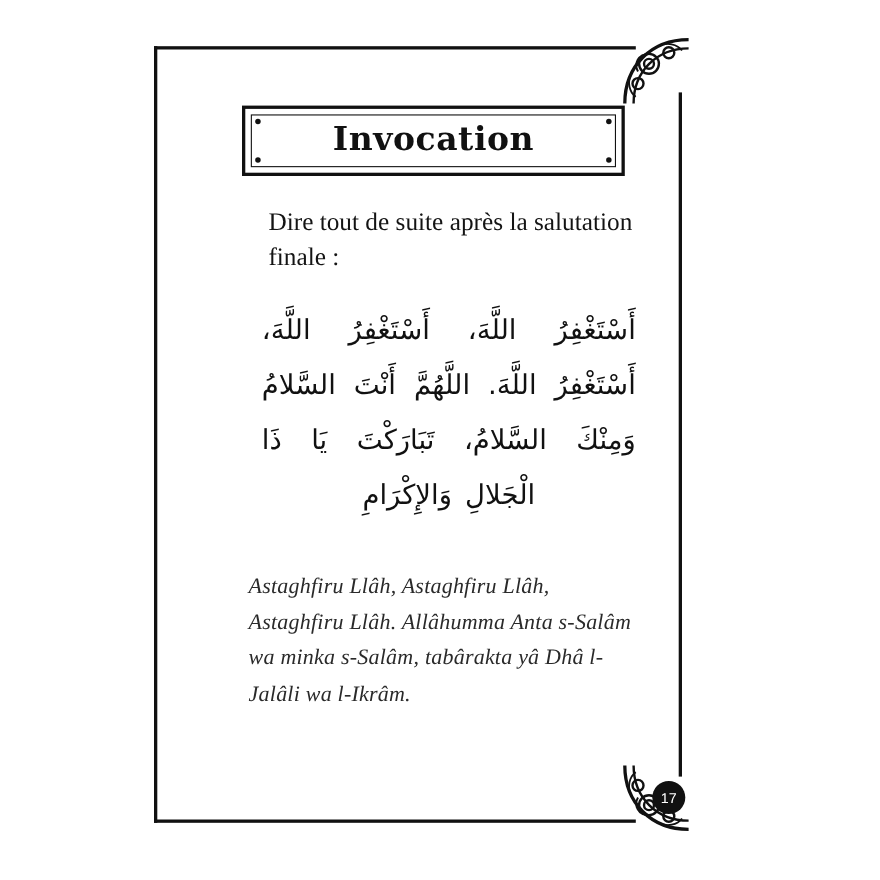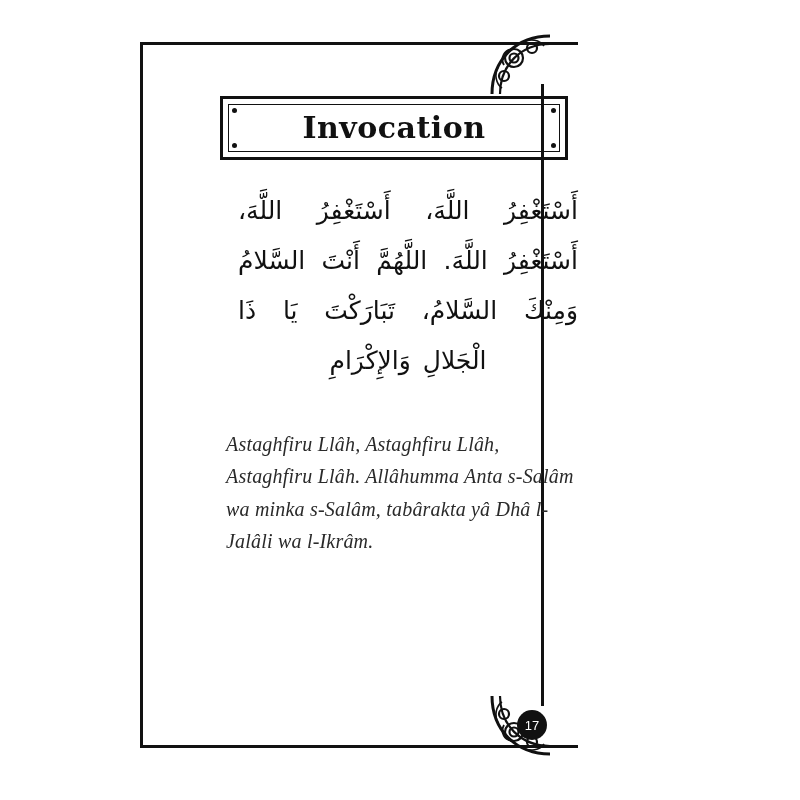--- a/index.html
+++ b/index.html
@@ -20,21 +20,21 @@
     width: 800px;
     height: 800px;
     background: #ffffff;
   }
 
   
   .frame {
     position: absolute;
     left: 140px;
     top: 42px;
-    width: 404px;
+    width: 480px;
     height: 706px;
   }
   .frame .line-top {
     position: absolute;
     left: 0;
     top: 0;
     width: 438px;
     height: 3px;
     background: #111;
   }
@@ -225,17 +225,18 @@
   <div class="title-plate">
     <div class="title-plate-inner"></div>
     <span class="plate-dot tl"></span>
     <span class="plate-dot tr"></span>
     <span class="plate-dot bl"></span>
     <span class="plate-dot br"></span>
     <div class="title-text">Invocation</div>
   </div>
 
   <div class="content">
+    <p class="intro">Dire tout de suite après la salutation finale :</p>
     <p class="arabic">أَسْتَغْفِرُ اللَّهَ، أَسْتَغْفِرُ اللَّهَ، أَسْتَغْفِرُ اللَّهَ. اللَّهُمَّ أَنْتَ السَّلامُ وَمِنْكَ السَّلامُ، تَبَارَكْتَ يَا ذَا الْجَلالِ وَالإِكْرَامِ</p>
     <p class="translit">Astaghfiru Llâh, Astaghfiru Llâh, Astaghfiru Llâh. Allâhumma Anta s-Salâm wa minka s-Salâm, tabârakta yâ Dhâ l-Jalâli wa l-Ikrâm.</p>
   </div>
 
 </div>
 
 </body></html>

